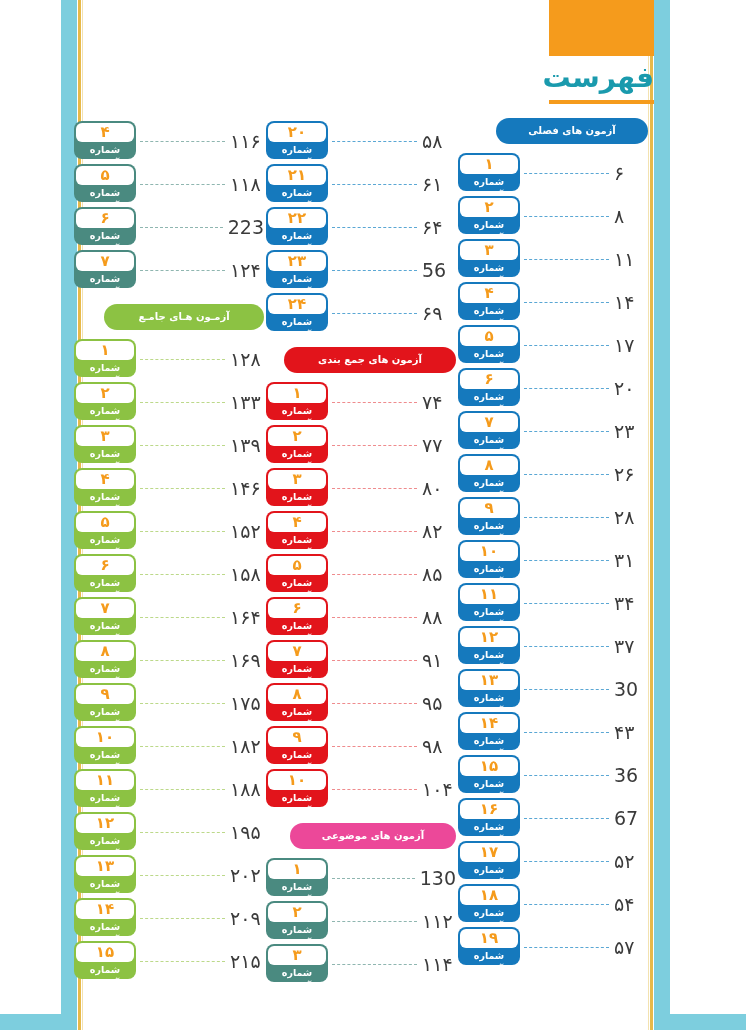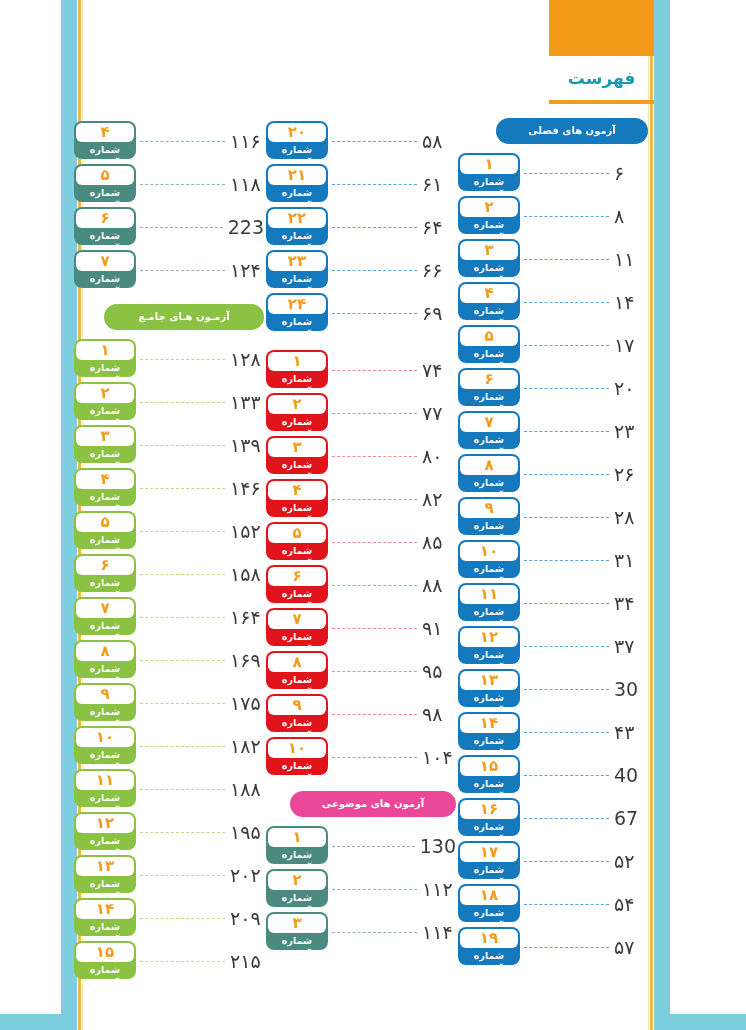--- a/index.html
+++ b/index.html
@@ -21,21 +21,21 @@
   .frame-right-band{position:absolute;right:76px;top:0;width:16px;height:1030px;background:#7dcede;}
   .frame-right-gold{position:absolute;right:93px;top:0;width:3px;height:1030px;background:#e8b94a;}
   .frame-right-gold2{position:absolute;right:97px;top:0;width:1px;height:1030px;background:#f3e2b0;}
   .frame-bottom-right{position:absolute;right:0;bottom:0;width:92px;height:16px;background:#7dcede;}
 
   
   .header{position:absolute;right:92px;top:0;width:105px;}
   .hdr-orange-top{width:105px;height:56px;background:#f59b1c;}
   .hdr-title{
     height:44px;line-height:44px;text-align:center;
-    color:#1a9aad;font-size:17px;font-weight:bold;
+    color:#1a9aad;font-size:28px;font-weight:bold;
     direction:rtl;letter-spacing:1px;
   }
   .hdr-orange-bot{width:105px;height:4px;background:#f59b1c;}
 
   
   .col{position:absolute;top:0;width:190px;}
   .col-right{right:98px;top:118px;}
   .col-mid{right:290px;top:118px;}
   .col-left{right:482px;top:118px;}
 
@@ -233,21 +233,21 @@
         </div>
         <div class="leader blue"></div>
         <div class="pnum">۴۳</div>
       </div>
       <div class="row">
         <div class="card blue">
           <div class="num">۱۵</div>
           <div class="lbl">شماره آزمون</div>
         </div>
         <div class="leader blue"></div>
-        <div class="pnum">40</div>
+        <div class="pnum">36</div>
       </div>
       <div class="row">
         <div class="card blue">
           <div class="num">۱۶</div>
           <div class="lbl">شماره آزمون</div>
         </div>
         <div class="leader blue"></div>
         <div class="pnum">67</div>
       </div>
       <div class="row">
@@ -299,31 +299,32 @@
         </div>
         <div class="leader blue"></div>
         <div class="pnum">۶۴</div>
       </div>
       <div class="row">
         <div class="card blue">
           <div class="num">۲۳</div>
           <div class="lbl">شماره آزمون</div>
         </div>
         <div class="leader blue"></div>
-        <div class="pnum">۶۶</div>
+        <div class="pnum">56</div>
       </div>
       <div class="row">
         <div class="card blue">
           <div class="num">۲۴</div>
           <div class="lbl">شماره آزمون</div>
         </div>
         <div class="leader blue"></div>
         <div class="pnum">۶۹</div>
       </div>
       <div class="spacer-lg"></div>
+      <div class="banner red">آزمون های جمع بندی</div>
       <div class="row">
         <div class="card red">
           <div class="num">۱</div>
           <div class="lbl">شماره آزمون</div>
         </div>
         <div class="leader red"></div>
         <div class="pnum">۷۴</div>
       </div>
       <div class="row">
         <div class="card red">

